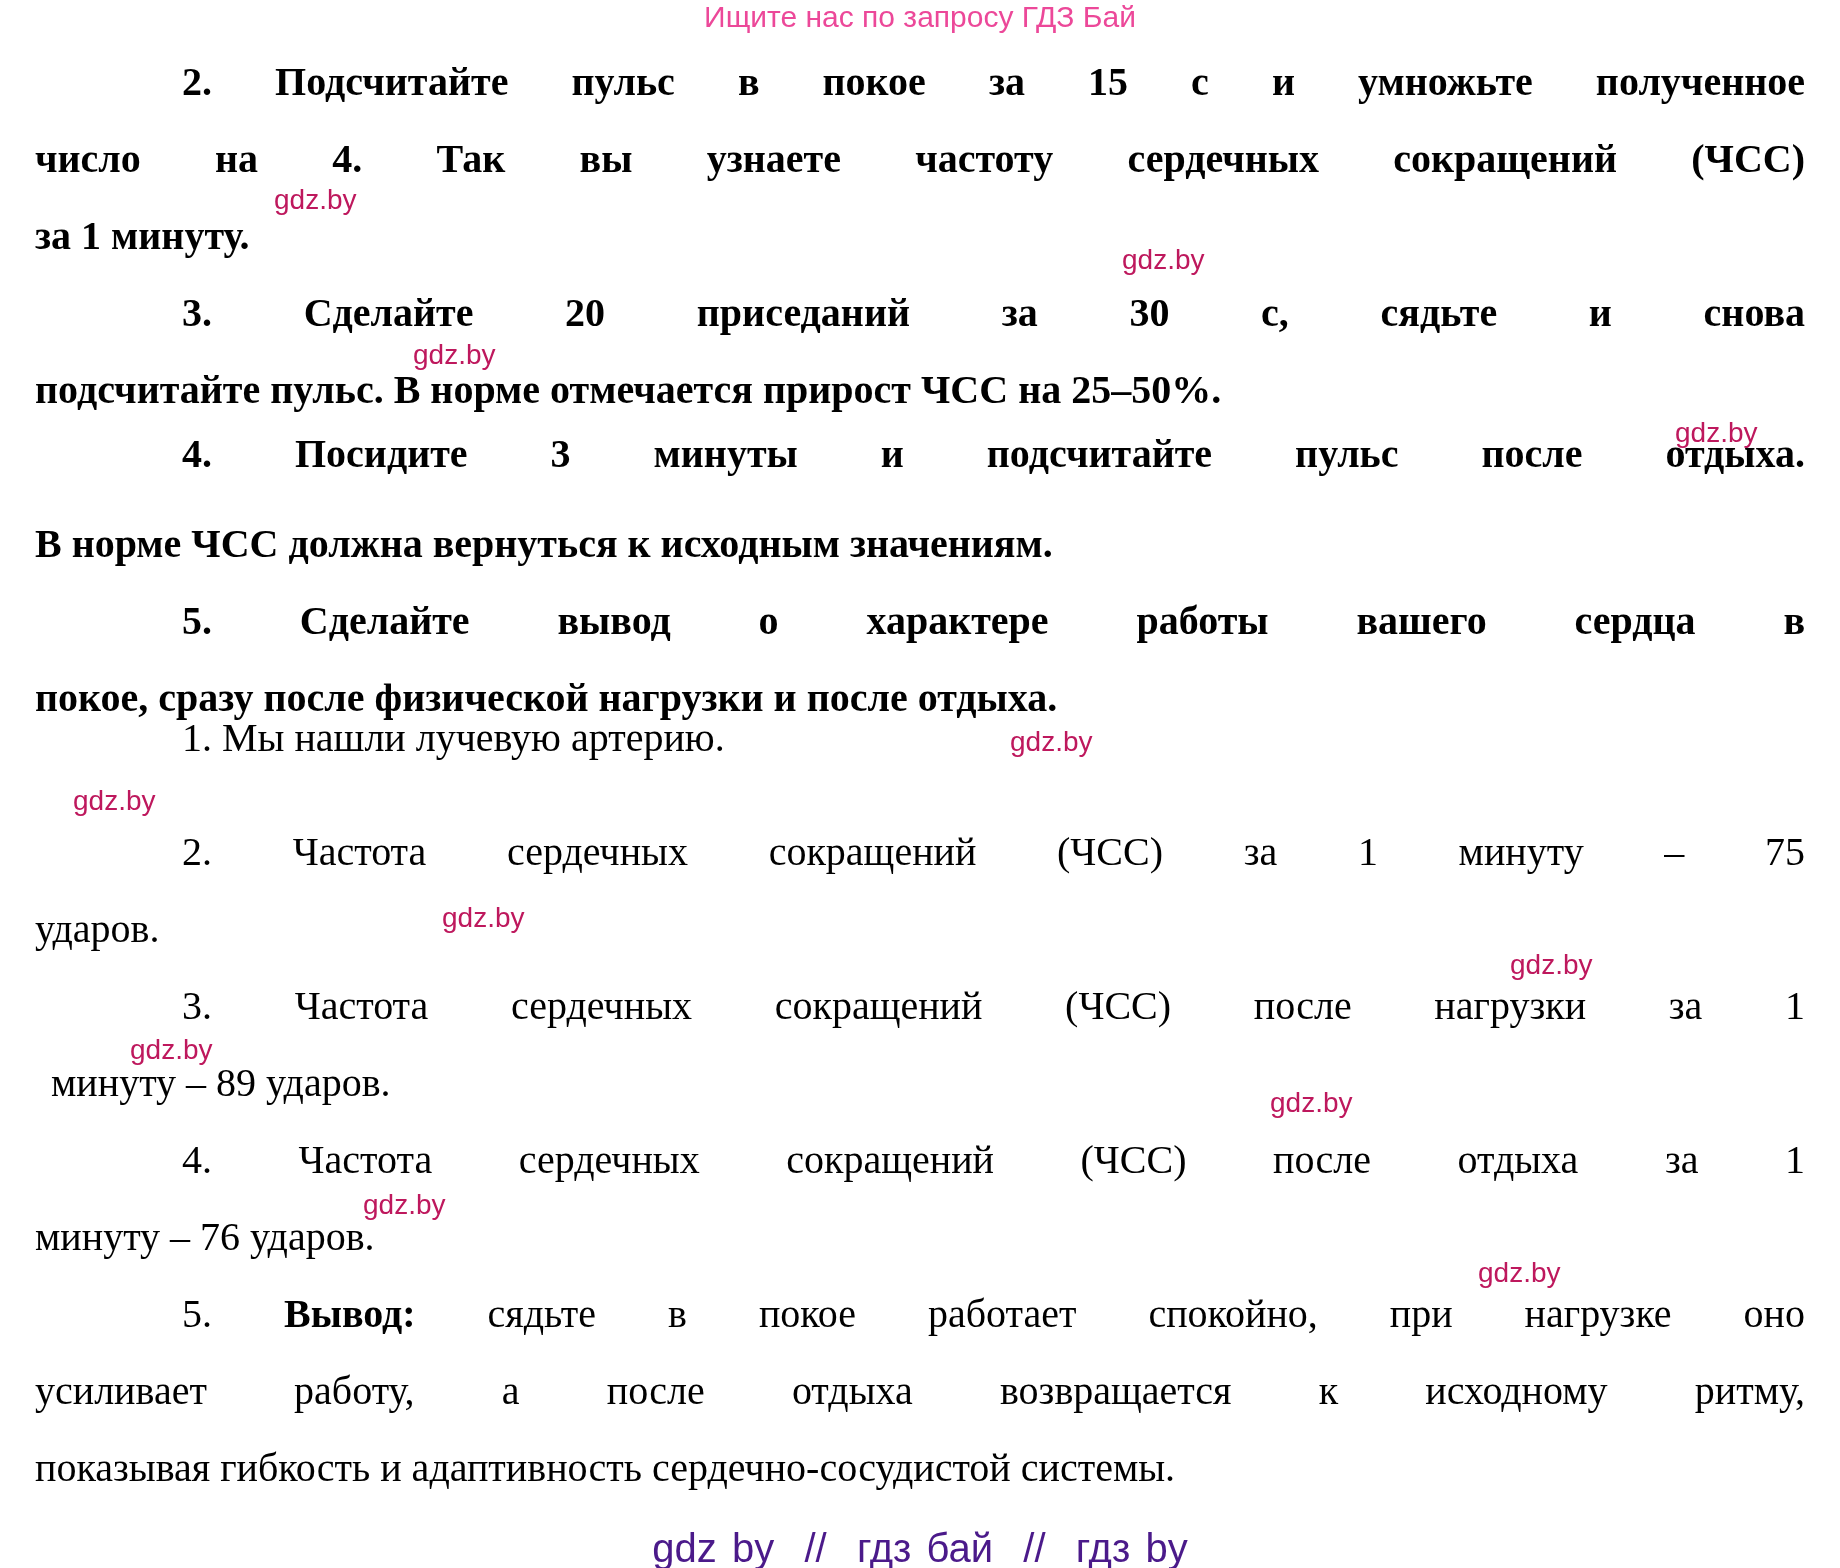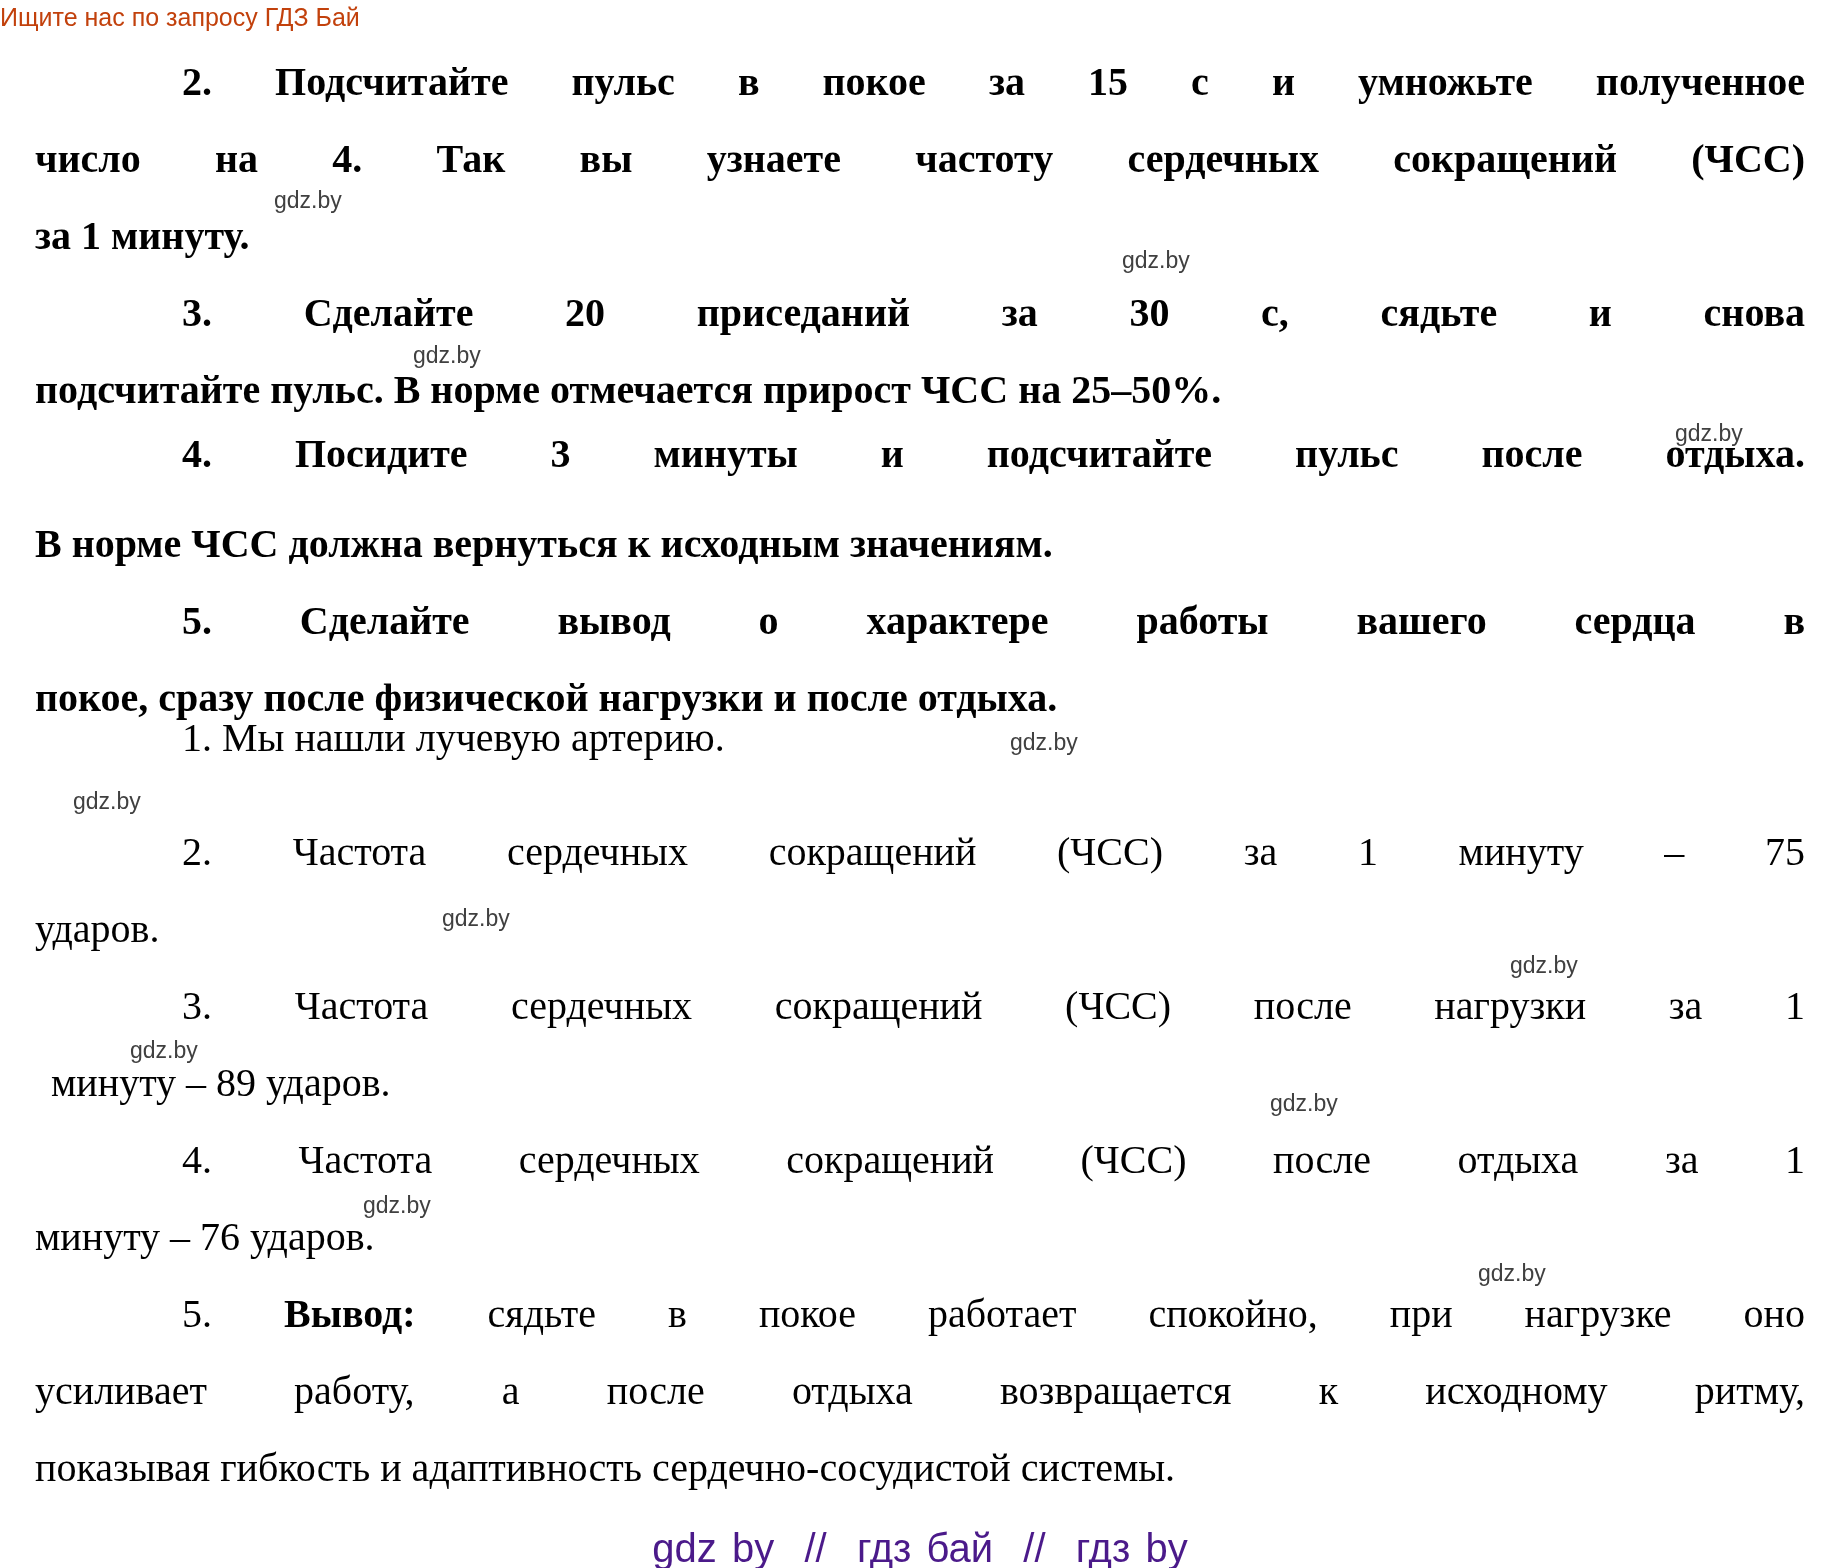--- a/index.html
+++ b/index.html
@@ -1,32 +1,32 @@
 <!DOCTYPE html>
 <html><head>
 <meta charset="utf-8">
 <style>
   html, body { margin: 0; padding: 0; background: #ffffff; }
   body { width: 1840px; height: 1568px; position: relative; overflow: hidden; }
   .hdr {
-    position: absolute; left: 0; top: 0; width: 1840px; text-align: left;
-    font-family: "Liberation Sans", sans-serif; font-size: 25px; color: #c2410c;
+    position: absolute; left: 0; top: 0; width: 1840px; text-align: center;
+    font-family: "Liberation Sans", sans-serif; font-size: 30px; color: #ec4899;
     line-height: 34px;
   }
   .line {
     position: absolute; left: 35px; width: 1770px; white-space: nowrap;
     font-family: "Liberation Serif", serif; font-size: 40px; color: #000;
     line-height: 60px; text-align: justify; text-align-last: justify;
   }
   .line.last { text-align-last: left; }
   .bold { font-weight: bold; }
   .indent { left: 182px; width: 1623px; }
   .wm {
     position: absolute; font-family: "Liberation Sans", sans-serif;
-    font-size: 23px; color: #404040; line-height: 30px;
+    font-size: 28px; color: #be185d; line-height: 30px;
   }
   .footer {
     position: absolute; left: 0; top: 1530px; width: 1840px; text-align: center;
     font-family: "Liberation Sans", sans-serif; font-size: 40px; color: #4b1a8a;
     line-height: 36px; word-spacing: 4px;
   }
   .footer span { white-space: pre; }
   b { font-weight: bold; }
 </style>
 </head>

